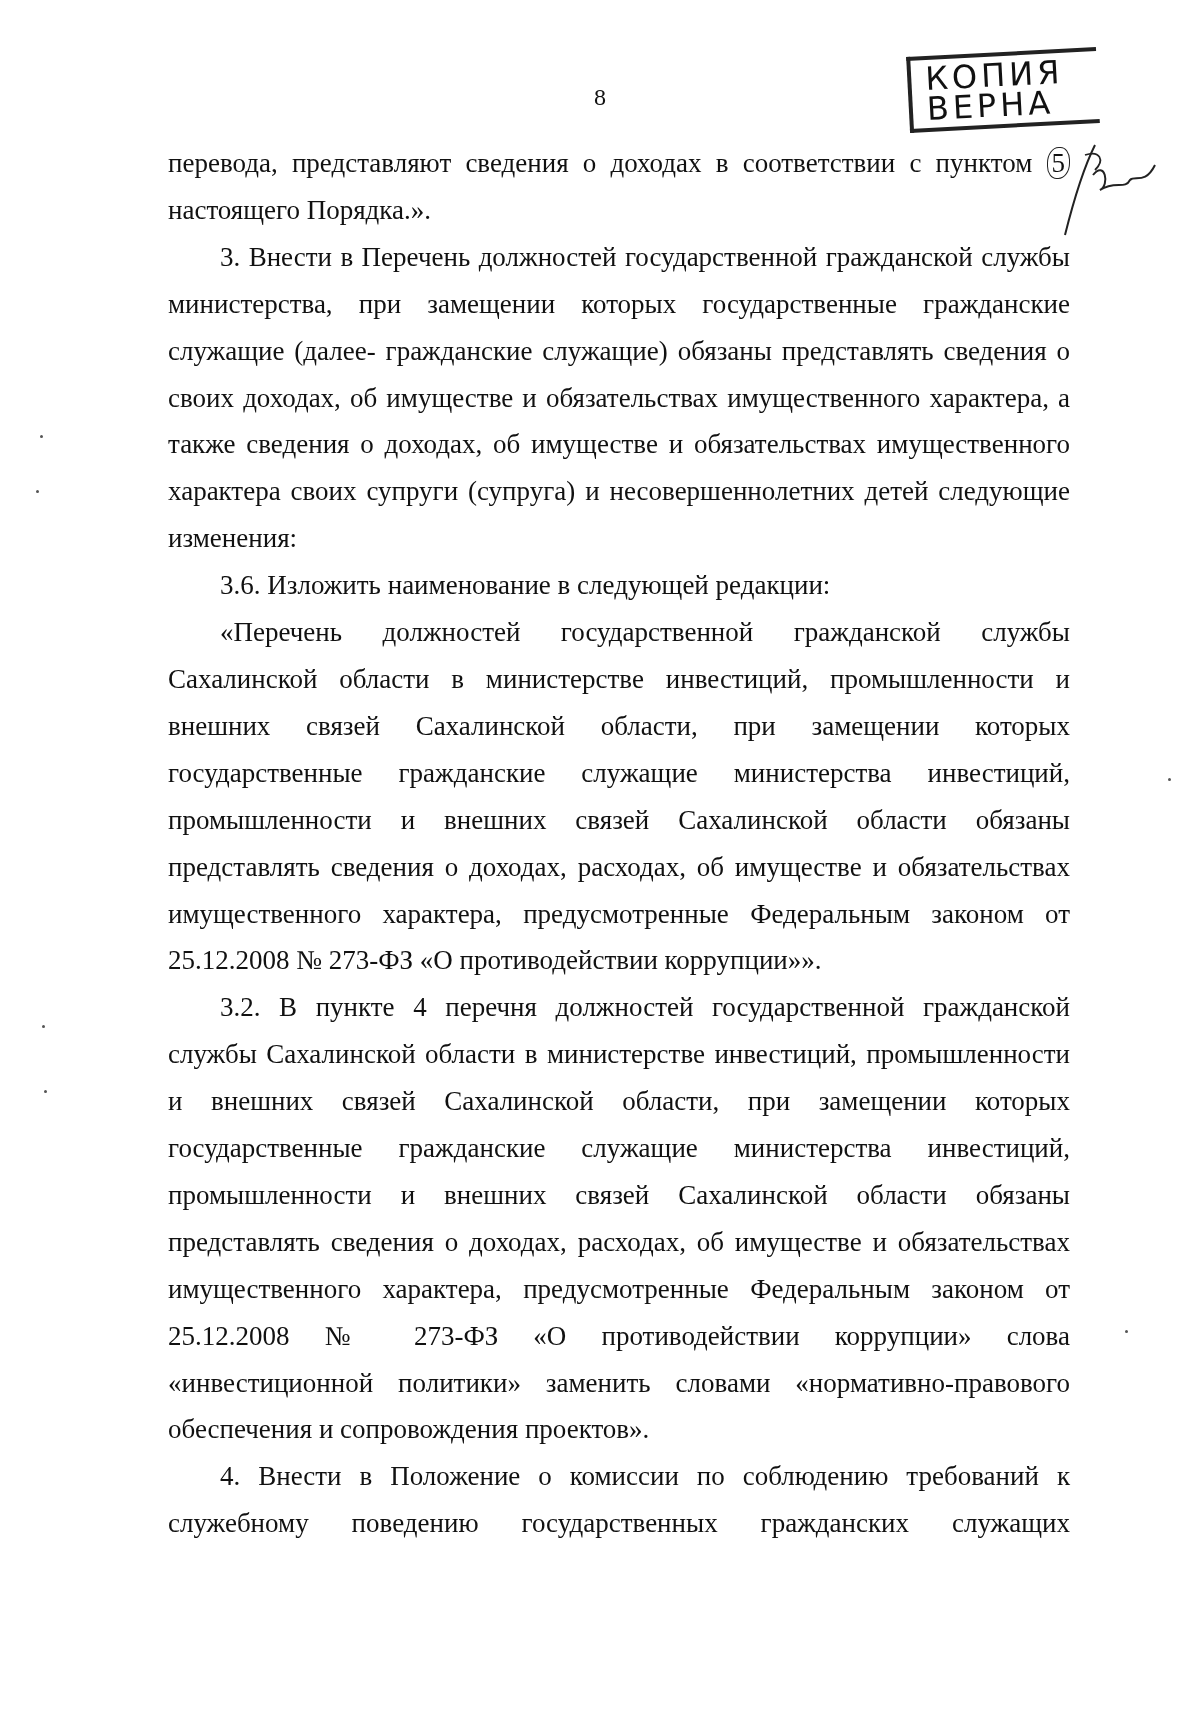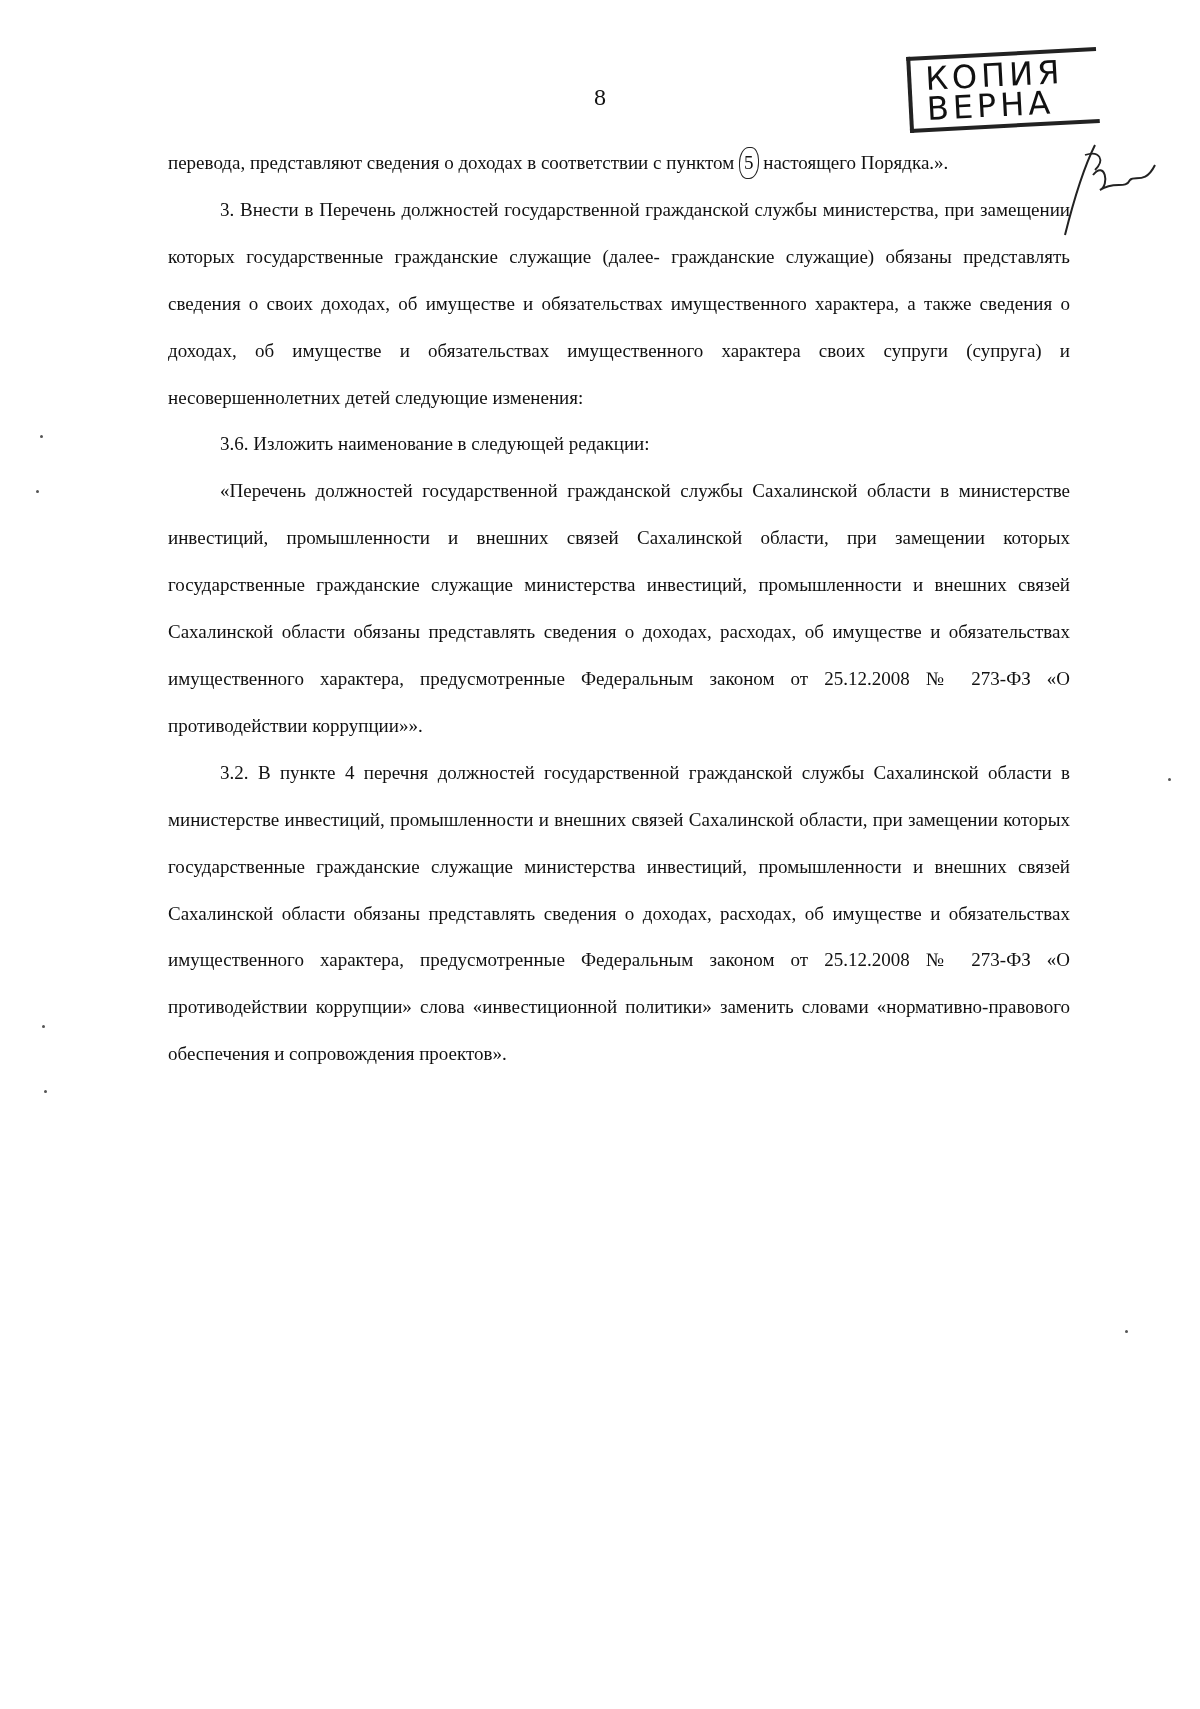--- a/index.html
+++ b/index.html
@@ -8,21 +8,21 @@
   .page-number { position: absolute; left: 0; width: 1200px; top: 84px; text-align: center;
                  font-size: 24px; }
   .stamp { position: absolute; left: 908px; top: 52px; width: 190px; height: 76px;
            border: 4px solid #222; border-right: none; transform: rotate(-3deg);
            box-sizing: border-box; }
   .stamp-line { display: block; font-family: "DejaVu Sans", sans-serif; font-size: 32px;
                 letter-spacing: 4px; line-height: 30px; padding-left: 14px; color: #111; }
   .stamp-line:first-child { margin-top: 4px; }
   .signature { position: absolute; left: 1055px; top: 135px; width: 110px; height: 110px; }
   .content { position: absolute; left: 168px; top: 140px; width: 902px;
-             font-size: 19px; line-height: 46.9px; }
+             font-size: 27px; line-height: 46.9px; }
   .para { margin: 0; text-align: justify; text-align-last: left; }
   .indent { text-indent: 52px; }
   .ind-quote { text-indent: 52px; }
   .justify-last { text-align-last: justify; }
   .circled { display: inline-block; border: 1.5px solid #222; border-radius: 50% 40% 50% 40%;
              padding: 0 4px; line-height: 30px; }
   .speck { position: absolute; width: 3px; height: 3px; background: #555; border-radius: 50%; }
 </style>
 </head>
 <body>
@@ -41,20 +41,21 @@
 </svg>
 
 <div class="content">
   <p class="para">
     <span>перевода, представляют сведения о доходах в соответствии с пунктом </span><span class="circled">5</span><span> настоящего Порядка.».</span>
   </p>
   <p class="para indent">3. Внести в Перечень должностей государственной гражданской службы министерства, при замещении которых государственные гражданские служащие (далее- гражданские служащие) обязаны представлять сведения о своих доходах, об имуществе и обязательствах имущественного характера, а также сведения о доходах, об имуществе и обязательствах имущественного характера своих супруги (супруга) и несовершеннолетних детей следующие изменения:</p>
   <p class="para indent">3.6. Изложить наименование в следующей редакции:</p>
   <p class="para ind-quote">«Перечень должностей государственной гражданской службы Сахалинской области в министерстве инвестиций, промышленности и внешних связей Сахалинской области, при замещении которых государственные гражданские служащие министерства инвестиций, промышленности и внешних связей Сахалинской области обязаны представлять сведения о доходах, расходах, об имуществе и обязательствах имущественного характера, предусмотренные Федеральным законом от 25.12.2008 № 273-ФЗ «О противодействии коррупции»».</p>
   <p class="para indent">3.2. В пункте 4 перечня должностей государственной гражданской службы Сахалинской области в министерстве инвестиций, промышленности и внешних связей Сахалинской области, при замещении которых государственные гражданские служащие министерства инвестиций, промышленности и внешних связей Сахалинской области обязаны представлять сведения о доходах, расходах, об имуществе и обязательствах имущественного характера, предусмотренные Федеральным законом от 25.12.2008 № 273-ФЗ «О противодействии коррупции» слова «инвестиционной политики» заменить словами «нормативно-правового обеспечения и сопровождения проектов».</p>
+  <p class="para indent justify-last">4. Внести в Положение о комиссии по соблюдению требований к служебному поведению государственных гражданских служащих</p>
 </div>
 
 <div class="speck" style="left:40px; top:435px;"></div>
 <div class="speck" style="left:36px; top:490px;"></div>
 <div class="speck" style="left:42px; top:1025px;"></div>
 <div class="speck" style="left:44px; top:1090px;"></div>
 <div class="speck" style="left:1168px; top:778px;"></div>
 <div class="speck" style="left:1125px; top:1330px;"></div>
 
 </body></html>

